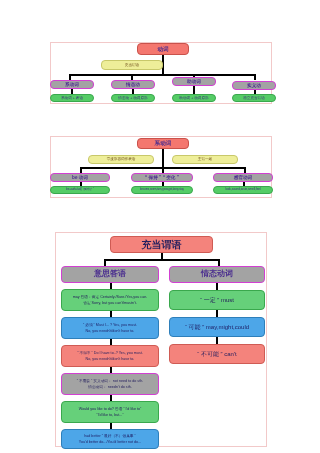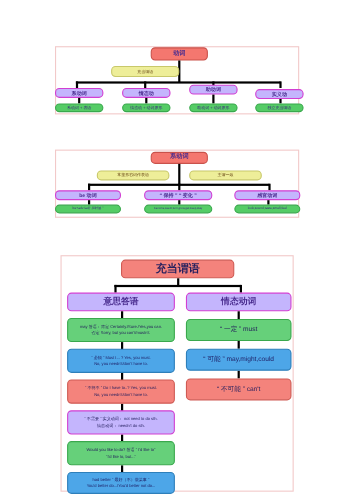--- a/index.html
+++ b/index.html
@@ -11,21 +11,21 @@
 
   
   .node{
     position:absolute;box-sizing:border-box;
     display:flex;flex-direction:column;align-items:center;justify-content:center;
     text-align:center;border-radius:4px;border:1px solid rgba(0,0,0,.35);
     line-height:1.12;overflow:hidden;
   }
   .node .l2{display:block;}
 
-  .pink   {background:#c4b5fd;border-color:#d23fd2;color:#4a2d8f;}
+  .pink   {background:#a3a3a3;border-color:#d23fd2;color:#4a2d8f;}
   .red    {background:#f4776f;border-color:#c9524b;color:#4a2d8f;}
   .green  {background:#55cc66;border-color:#3aa84d;color:#3b2f7a;}
   .green2 {background:#66d07a;border-color:#3aa84d;color:#26215c;}
   .yellow {background:#eeee99;border-color:#c8c86a;color:#6b4a18;}
   .blue   {background:#4da6e8;border-color:#2e7fba;color:#1f1f66;}
   .redbox {background:#f4837c;border-color:#cf5b54;color:#241f5e;}
 
   
   .ln{position:absolute;background:#000;}
   .lnv{width:2px;}

